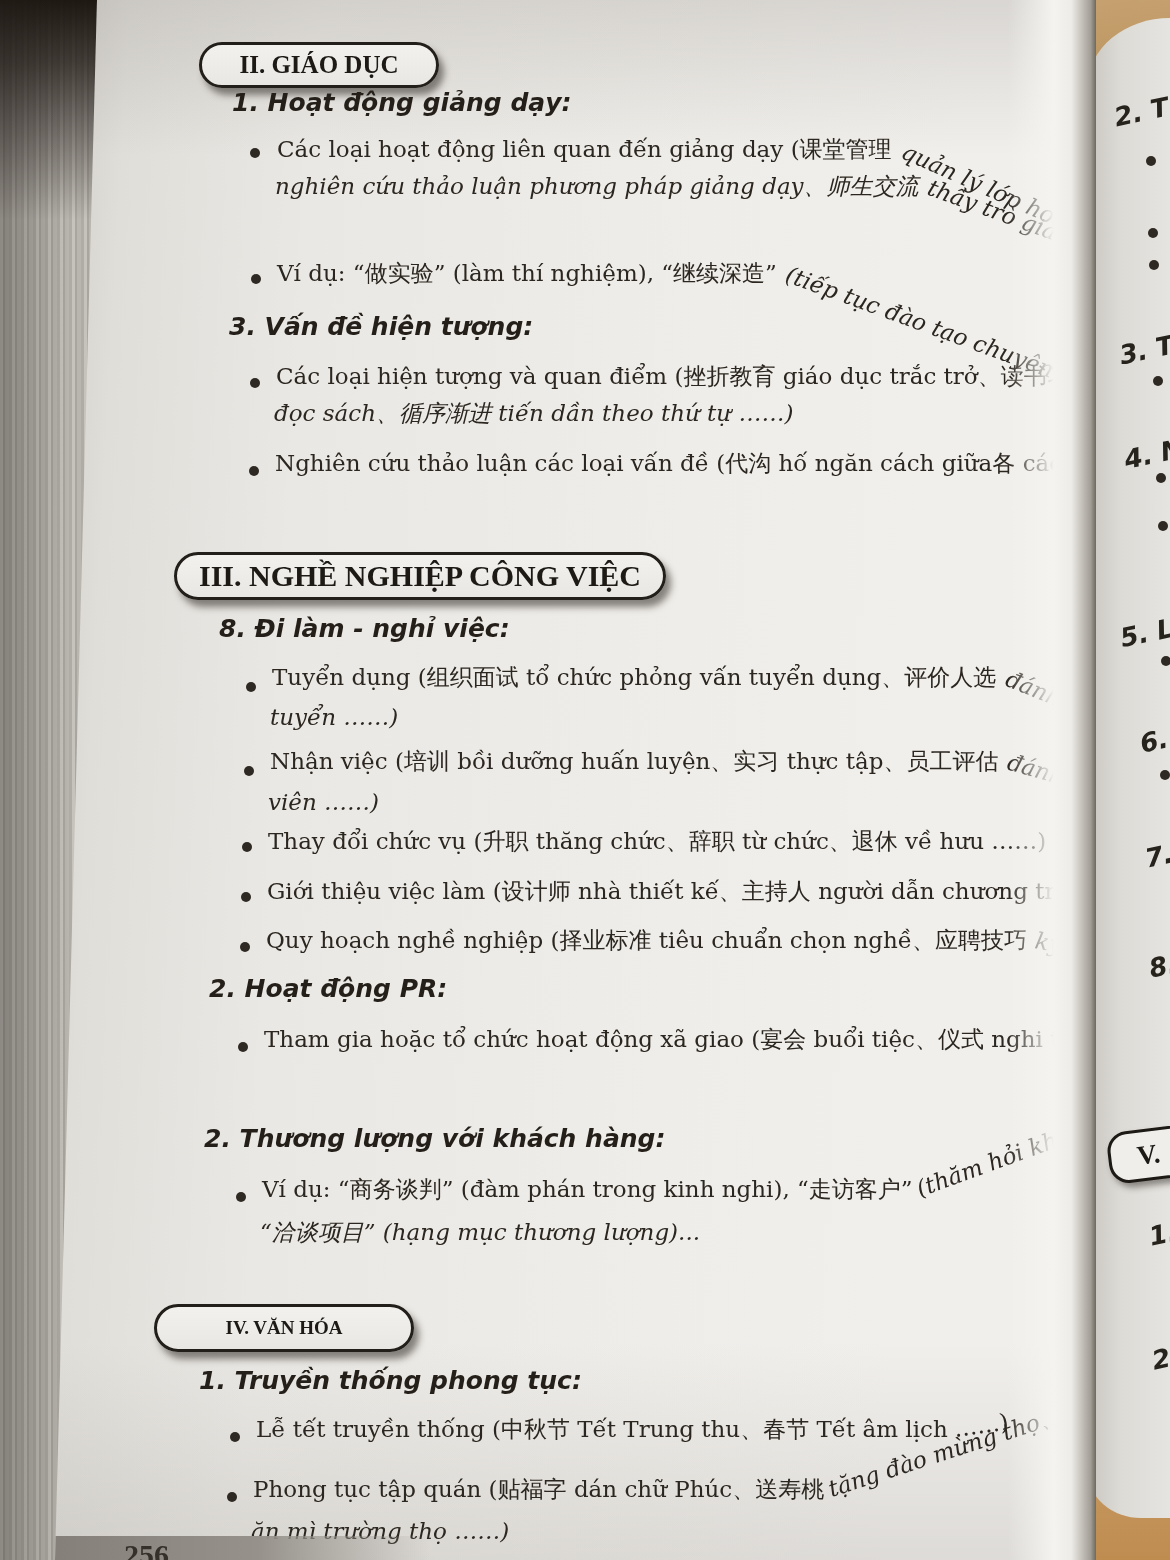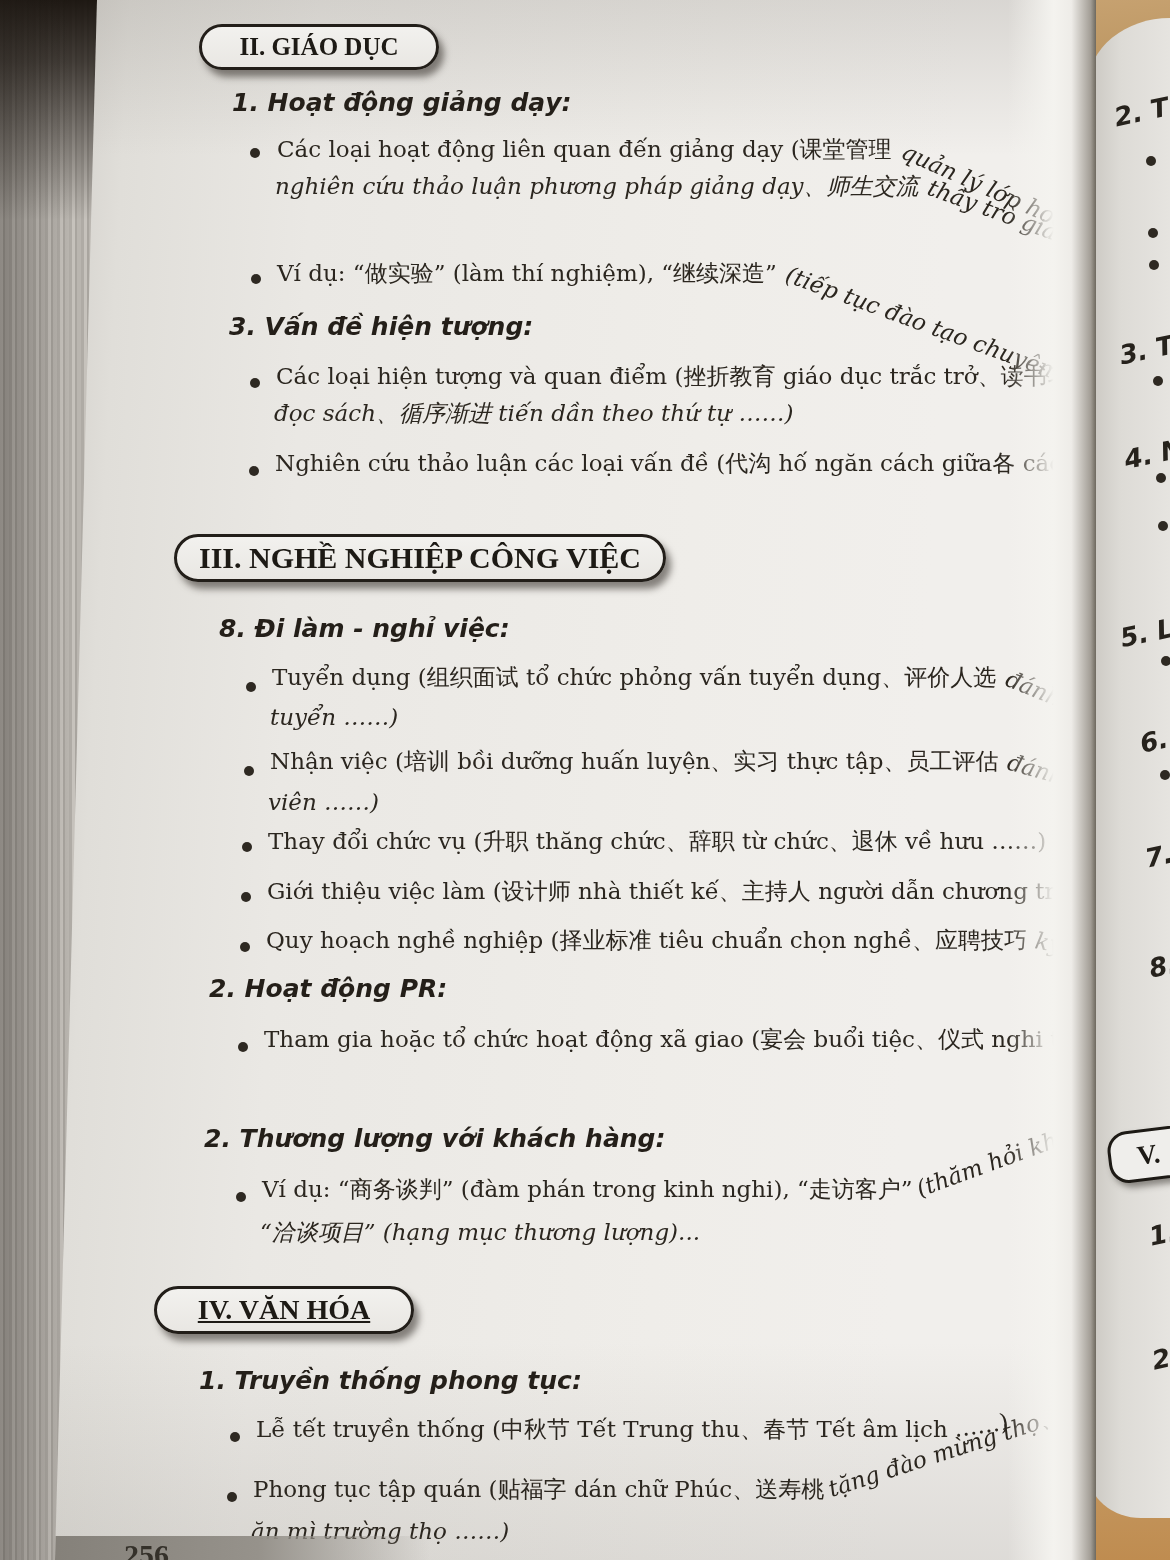--- a/index.html
+++ b/index.html
@@ -42,21 +42,21 @@
     background:linear-gradient(93deg,#b3afa9 0px,#cfccc7 45px,#e0ded9 130px,#eae8e4 320px,#efede9 720px,#f1efec 960px);}
   .page-shade{position:absolute;left:0;top:0;width:100%;height:100%;
     background:linear-gradient(180deg,rgba(120,115,108,.20) 0%,rgba(120,115,108,0) 10%,rgba(120,115,108,0) 86%,rgba(120,115,108,.16) 100%);}
   .curl{position:absolute;left:1008px;top:0;width:88px;height:1560px;
     background:linear-gradient(90deg,rgba(246,245,242,0) 0%,#f4f3ef 52%,#eeece8 72%,#a29d95 94%,#6e695f 100%);}
   
   .badge{position:absolute;border:3px solid #221e19;border-radius:24px;
     background:linear-gradient(180deg,#f2f1ee,#e9e7e3);
     box-shadow:5px 7px 7px rgba(45,40,35,.55);
     font-family:"Liberation Serif",serif;font-weight:700;color:#1d1a15;
-    text-align:center;}
+    text-align:center;margin-top:18px;}
   .heading{position:absolute;white-space:nowrap;color:#241f19;
     font-family:"DejaVu Sans","Liberation Sans",sans-serif;
     font-style:italic;font-weight:700;font-size:25px;}
   .line{position:absolute;white-space:nowrap;font-size:23px;color:#2b261f;}
   .line .tail{display:inline-block;transform-origin:0 80%;}
   .it{font-style:italic;}
   .dot{position:absolute;width:10px;height:10px;border-radius:50%;background:#2e2922;}
   .shadow-band{position:absolute;left:0;top:1536px;width:430px;height:24px;
     background:linear-gradient(90deg,#807c75,#96928b 60%,rgba(150,146,139,0));}
   .pagenum{position:absolute;left:124px;top:1538px;font-size:30px;font-weight:700;color:#35312a;
@@ -138,21 +138,21 @@
 
     <div class="heading" style="left:209px;top:974px">2. Hoạt động PR:</div>
     <div class="dot" style="left:238px;top:1042px"></div>
     <div class="line" style="left:264px;top:1024px"><span>Tham gia hoặc tổ chức hoạt động xã giao (宴会 buổi tiệc、仪式 nghi thức、</span><span class="tail" style="transform:rotate(20deg)">社团活</span></div>
 
     <div class="heading" style="left:204px;top:1124px">2. Thương lượng với khách hàng:</div>
     <div class="dot" style="left:236px;top:1192px"></div>
     <div class="line" style="left:262px;top:1174px"><span>Ví dụ: “商务谈判” (đàm phán trong kinh nghi), “走访客户” </span><span class="tail it" style="transform:rotate(-20deg)">(thăm hỏi khách hàng),</span></div>
     <div class="line it" style="left:260px;top:1217px"><span>“洽谈项目” (hạng mục thương lượng)...</span></div>
 
-    <div class="badge" style="left:154px;top:1286px;width:254px;height:42px;font-size:28px;line-height:42px;text-decoration:underline;">IV. VĂN HÓA</div>
+    <div class="badge" style="left:154px;top:1286px;width:254px;height:42px;font-size:19px;line-height:42px;">IV. VĂN HÓA</div>
 
     <div class="heading" style="left:199px;top:1366px">1. Truyền thống phong tục:</div>
     <div class="dot" style="left:230px;top:1432px"></div>
     <div class="line" style="left:256px;top:1414px"><span>Lễ tết truyền thống (中秋节 Tết Trung thu、春节 Tết âm lịch </span><span class="tail" style="transform:rotate(-8deg)">……)</span></div>
 
     <div class="dot" style="left:227px;top:1492px"></div>
     <div class="line" style="left:253px;top:1474px"><span>Phong tục tập quán (贴福字 dán chữ Phúc、送寿桃 </span><span class="tail it" style="transform:rotate(-18deg)">tặng đào mừng thọ、吃长寿面</span></div>
     <div class="line it" style="left:251px;top:1518px"><span>ăn mì trường thọ ……)</span></div>
 
     <div class="shadow-band"></div>

